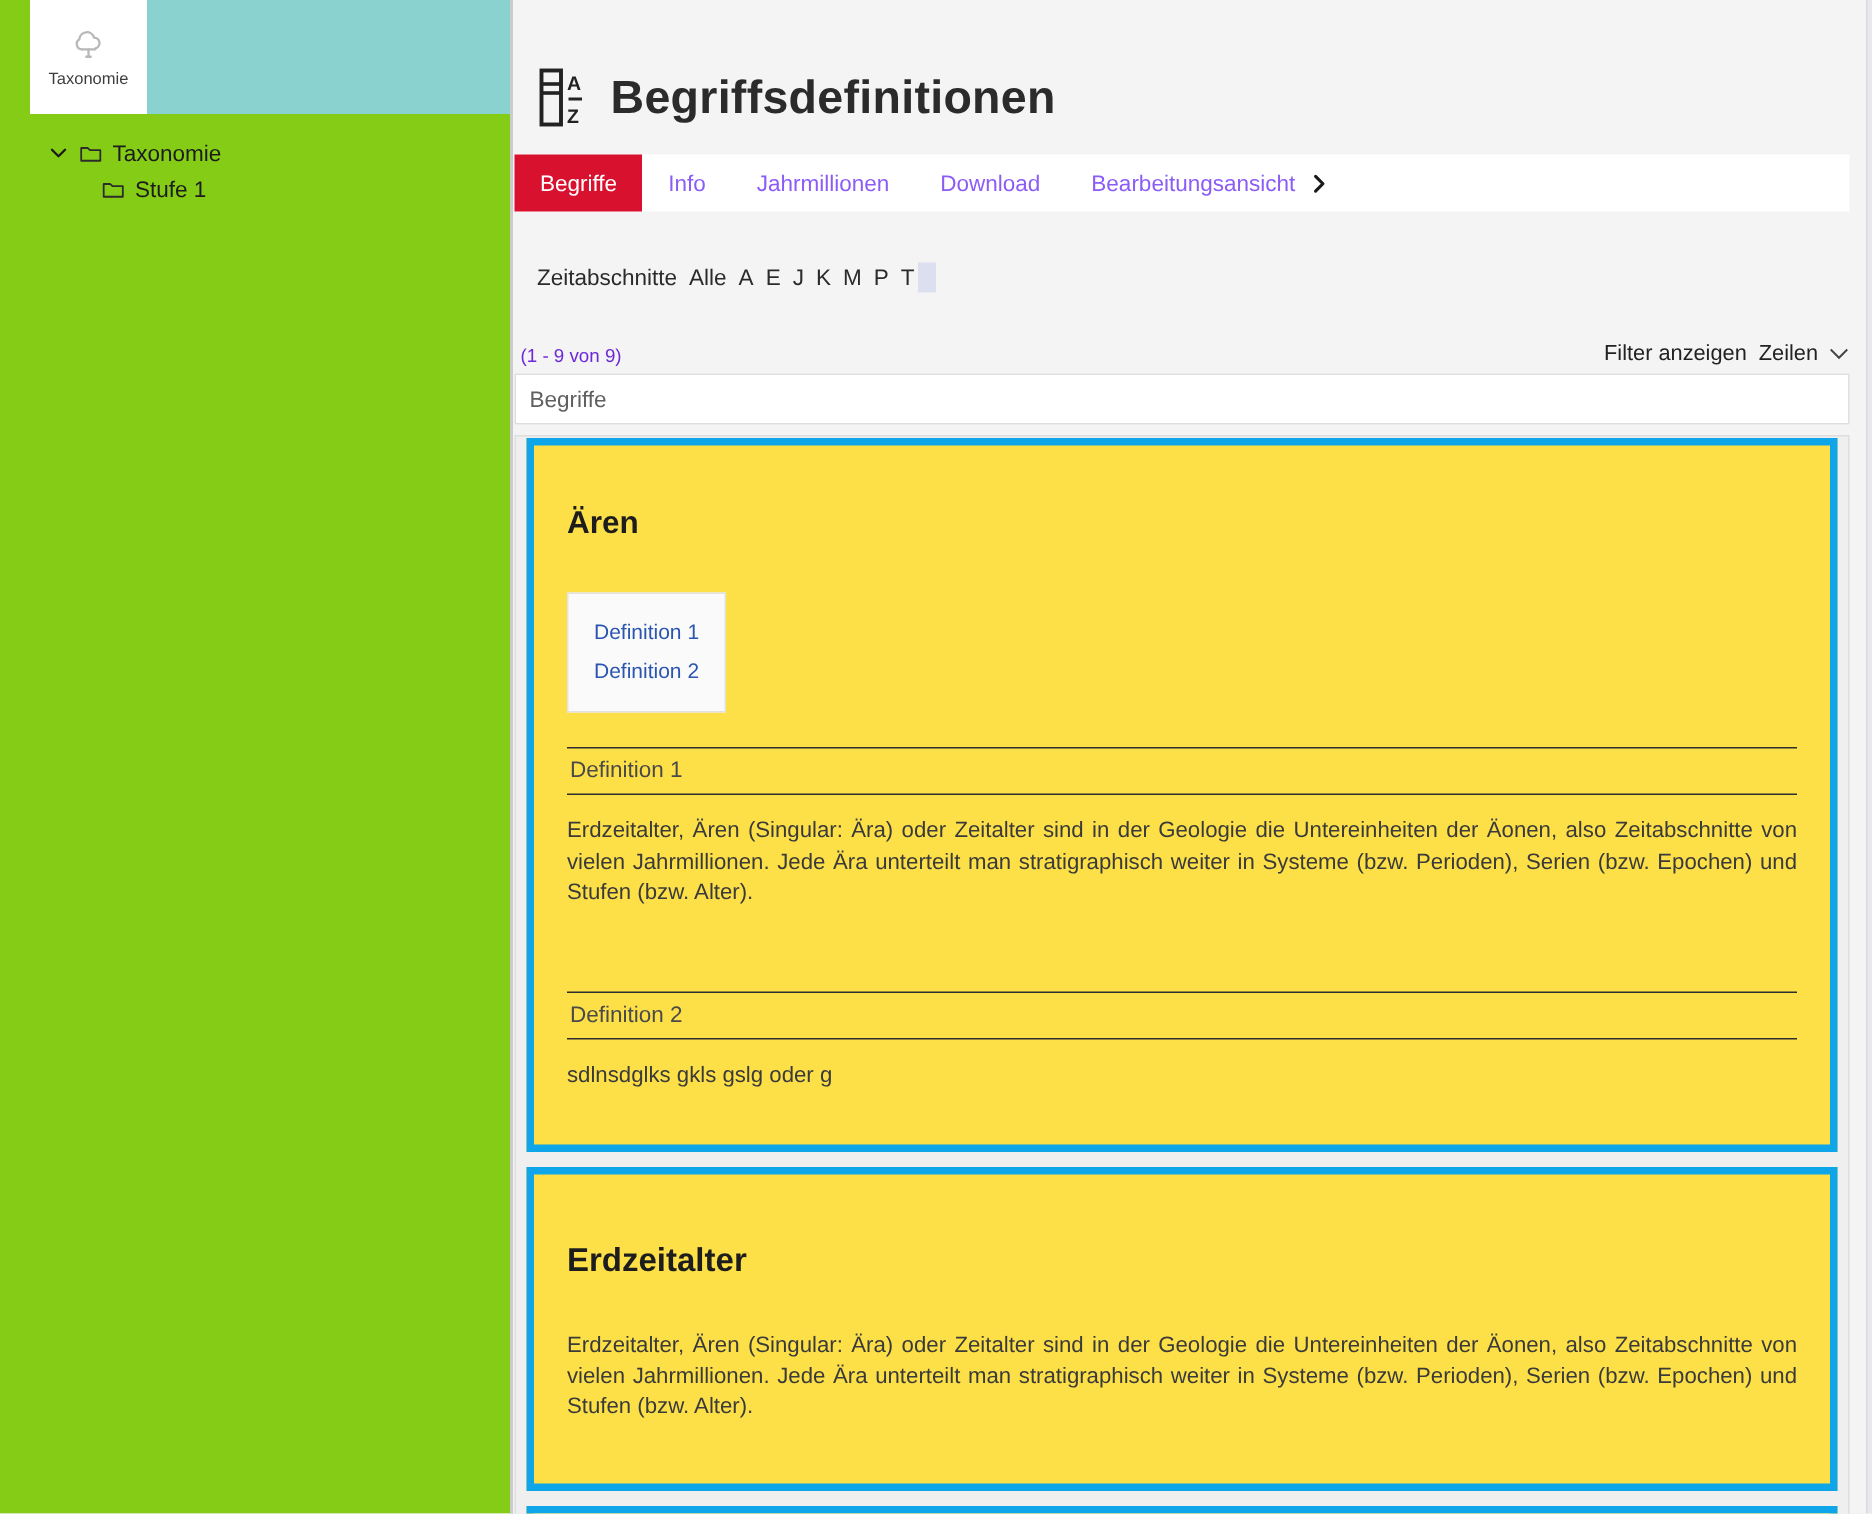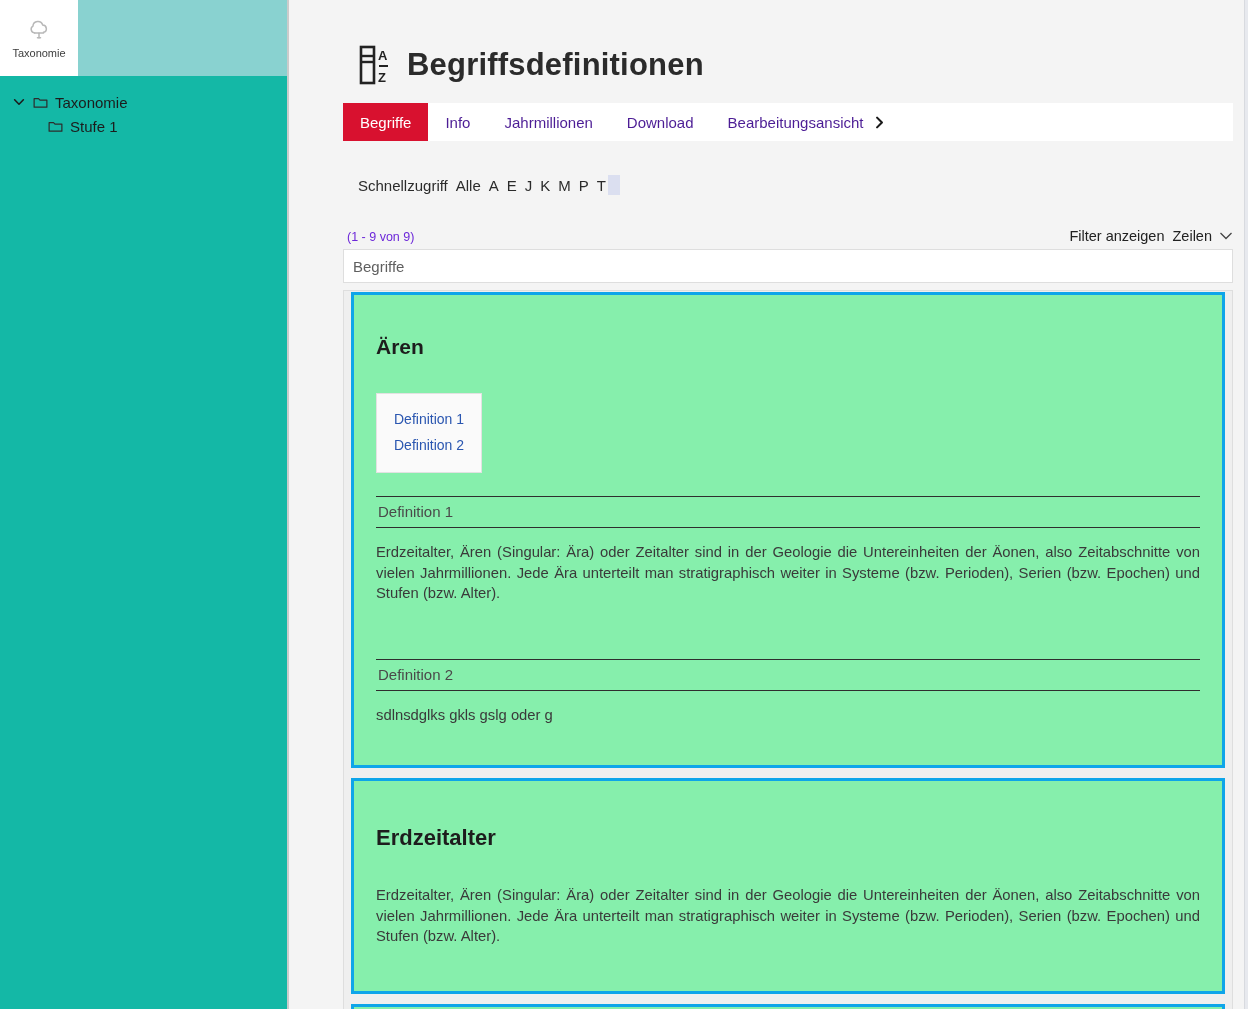--- a/index.html
+++ b/index.html
@@ -7,22 +7,22 @@
   body {
     font-family:"Liberation Sans", sans-serif;
     background:#f4f4f4;
     position:relative;
     overflow:hidden;
     color:#222;
   }
 
   
   .sidebar {
-    position:absolute; left:0; top:0; width:289px; height:100%;
-    background:#14b8a6; border-right:2px solid #cbcbcb;
+    position:absolute; left:0; top:0; width:342px; height:100%;
+    background:#84cc16; border-right:2px solid #cbcbcb;padding-left:20px;
   }
   .toolbar { display:flex; height:76px; }
   .tax-button {
     width:78px; background:#fff; display:flex; flex-direction:column;
     align-items:center; justify-content:center; gap:3px; cursor:pointer;
   }
   .tax-button .lbl { font-size:11px; color:#3d3d3d; }
   .teal-block { flex:1; }
   .tree { padding:14px 0 0 12px; }
   .tree-row { display:flex; align-items:center; height:24px; font-size:15px; color:#1c1c1c; cursor:pointer; }
@@ -33,21 +33,21 @@
   
   .main { position:absolute; left:331px; top:0; right:0; bottom:0; }
   .page-header { height:103px; padding:27px 0 0 27px; display:flex; align-items:center; gap:13px; }
   .page-title { font-size:31px; font-weight:700; color:#2b2b2b; letter-spacing:.2px; }
 
   .content { margin-left:12px; width:890px; }
 
   .tab-bar { background:#fff; height:38px; display:flex; align-items:stretch; }
   .tab {
     display:flex; align-items:center; gap:9px; padding:0 17px;
-    font-size:15px; color:#4c1d95; cursor:pointer; white-space:nowrap;
+    font-size:15px; color:#8b5cf6; cursor:pointer; white-space:nowrap;
   }
   .tab.active { color:#fff; font-weight:400; }
 
   .quick-row { margin-top:34px; padding-left:15px; font-size:15px; color:#2b2b2b; display:flex; align-items:center; }
   .quick-row .ql { margin-right:8px; cursor:pointer; }
   .quick-row .static { margin-right:8px; }
   .caret-box { display:inline-block; width:12px; height:20px; background:#dbdff0; }
 
   .meta-row { margin-top:33px; display:flex; justify-content:space-between; align-items:flex-end; }
   .count { font-size:12.5px; color:#6d28d9; margin-left:4px;text-align:center; }
@@ -57,21 +57,21 @@
   .col-header {
     margin-top:5px; background:#fff; border:1px solid #dedede;
     height:34px; display:flex; align-items:center; padding-left:9px;
     font-size:15px; color:#5f5f5f;
   }
 
   .cards {
     margin-top:7px; background:#efefef; border:1px solid #dedede;
     padding:1px 7px 7px; height:800px;
   }
-  .card { background:#86efac; border:3px solid #0ea5e9; padding:0 22px; }
+  .card { background:#fde047; border:5px solid #0ea5e9; padding:0 22px; }
   .card + .card { margin-top:10px; }
   .card-1 { height:476px; }
   .card-2 { height:216px; }
   .card-3 { height:60px; }
 
   .card-title { font-size:21px; font-weight:700; color:#1d1d1d; margin-top:40px; }
   .card-2 .card-title { margin-top:44px; font-size:22px; }
 
   .links-box {
     display:inline-block; margin-top:34px; background:#fafafa;
@@ -173,21 +173,21 @@
         <span>Bearbeitungsansicht</span>
         <span class="icon-wrap">
           <svg width="13" height="13" viewBox="0 0 16 16" fill="none" stroke="#1a1a1a" stroke-width="2.6" stroke-linecap="round" stroke-linejoin="round">
               <path d="M5 2l6 6-6 6"></path>
             </svg>
         </span>
       </div>
     </div>
 
     <div class="quick-row">
-      <span class="static">Schnellzugriff</span>
+      <span class="static">Zeitabschnitte</span>
       <span class="ql">Alle</span>
       <span class="ql">A</span>
       <span class="ql">E</span>
       <span class="ql">J</span>
       <span class="ql">K</span>
       <span class="ql">M</span>
       <span class="ql">P</span>
       <span class="ql" style="margin-right:2px">T</span>
       <span class="caret-box"></span>
     </div>

